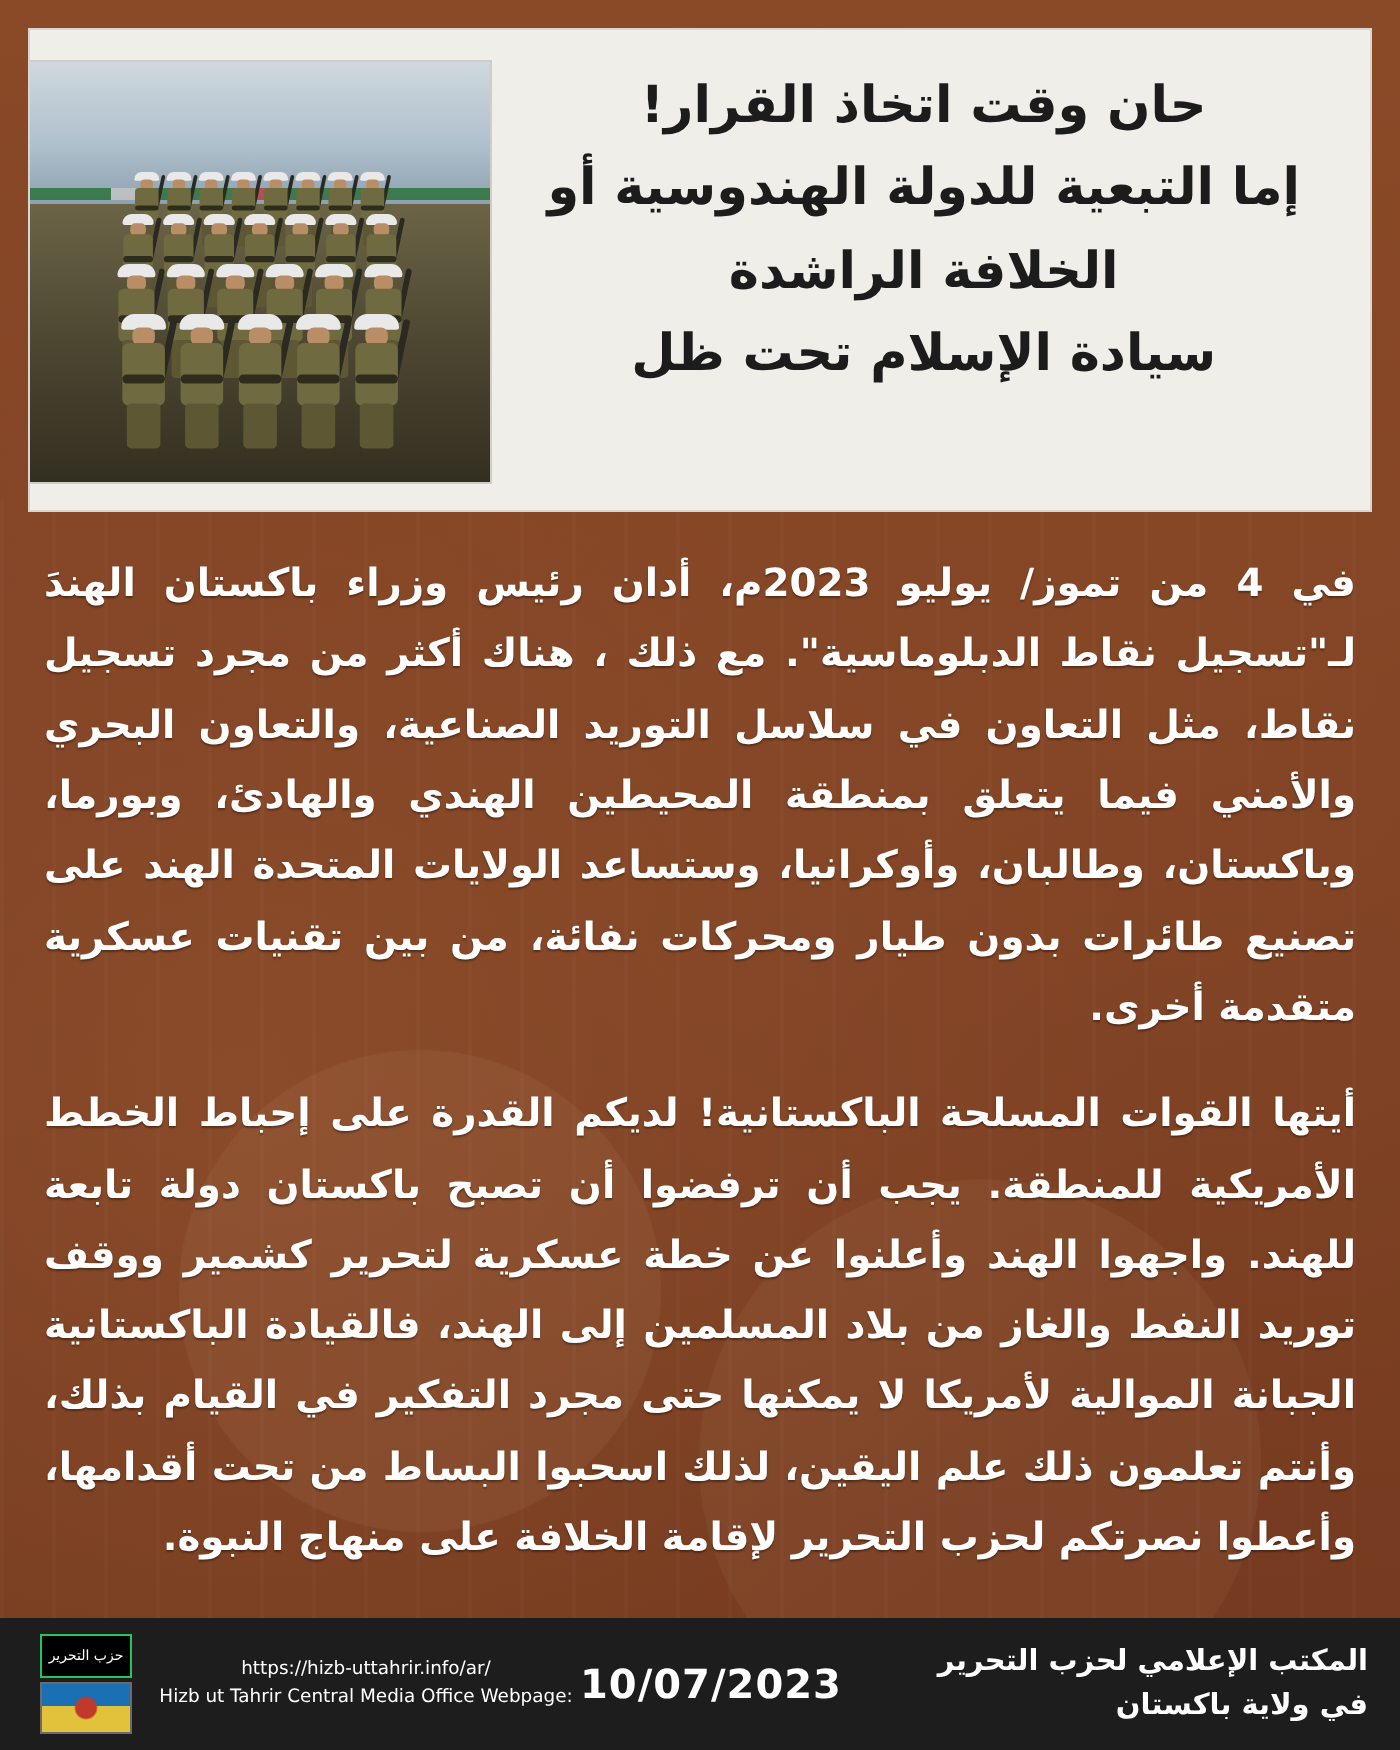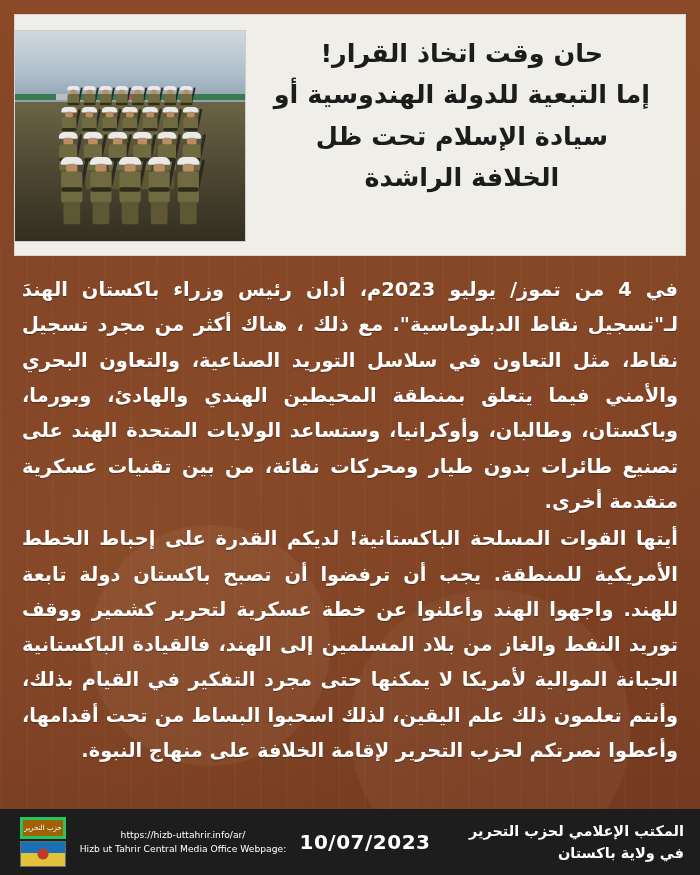--- a/index.html
+++ b/index.html
@@ -106,21 +106,21 @@
     margin: 16px 8px 0 8px;
     color: #ffffff;
     direction: rtl;
     text-align: justify;
     text-align-last: right;
     font-size: 19.4px;
     line-height: 1.82;
     font-weight: 600;
     text-shadow: 0 1px 1px rgba(0,0,0,0.35);
   }
-  .body-text p { margin: 0 0 2px 0; }
+  .body-text p { margin: 18px 0 2px 0; }
   .body-text .emph { font-weight: bold; color: #ffffff; }
 
   
   .footer {
     position: absolute;
     left: 0; right: 0; bottom: 0;
     height: 66px;
     background: #1d1d1d;
     display: flex;
     align-items: center;
@@ -132,21 +132,21 @@
     color: #ffffff;
     direction: rtl;
     font-size: 14.5px;
     line-height: 1.55;
     font-weight: 700;
     padding-right: 6px;
   }
   .f-date {
     flex: 0 0 150px;
     color: #ffffff;
-    text-align: center;
+    text-align: left;
     font-size: 20px;
     font-weight: bold;
     letter-spacing: .5px;
   }
   .f-right {
     flex: 1 1 auto;
     color: #ffffff;
     direction: ltr;
     text-align: center;
     font-size: 9.2px;
@@ -156,22 +156,22 @@
   .f-logos {
     flex: 0 0 66px;
     display: flex;
     flex-direction: column;
     align-items: center;
     justify-content: center;
     gap: 2px;
   }
   .logo-black {
     width: 46px; height: 22px;
-    background: #a16207;
-    border: 3px solid #22c55e;
+    background: #000000;
+    border: 1px solid #22c55e;
     display: flex; align-items: center; justify-content: center;
     color: #fff; font-size: 7px; direction: rtl; overflow: hidden;
   }
   .logo-flag {
     width: 46px; height: 26px;
     background: linear-gradient(180deg,#1b6fb5 0 45%, #e3c23b 45% 100%);
     border: 1px solid #6b6b6b;
     position: relative; overflow: hidden;
   }
   .logo-flag::after {
@@ -185,22 +185,22 @@
 <body>
 
 <div class="poster">
 
   <div class="header-card">
 
     <div class="headline-wrap">
       <h1 class="headline">
         <span>حان وقت اتخاذ القرار!</span>
         <span>إما التبعية للدولة الهندوسية أو</span>
+        <span>الخلافة الراشدة</span>
         <span>سيادة الإسلام تحت ظل</span>
-        <span>الخلافة الراشدة</span>
       </h1>
     </div>
 
     <div class="photo" title="صورة استعراض عسكري لقوات مسلحة">
       <div class="sky"></div>
       <div class="ground"></div>
       <div class="flagband"></div>
 
       <div class="rank r1">
         <div class="sol">

